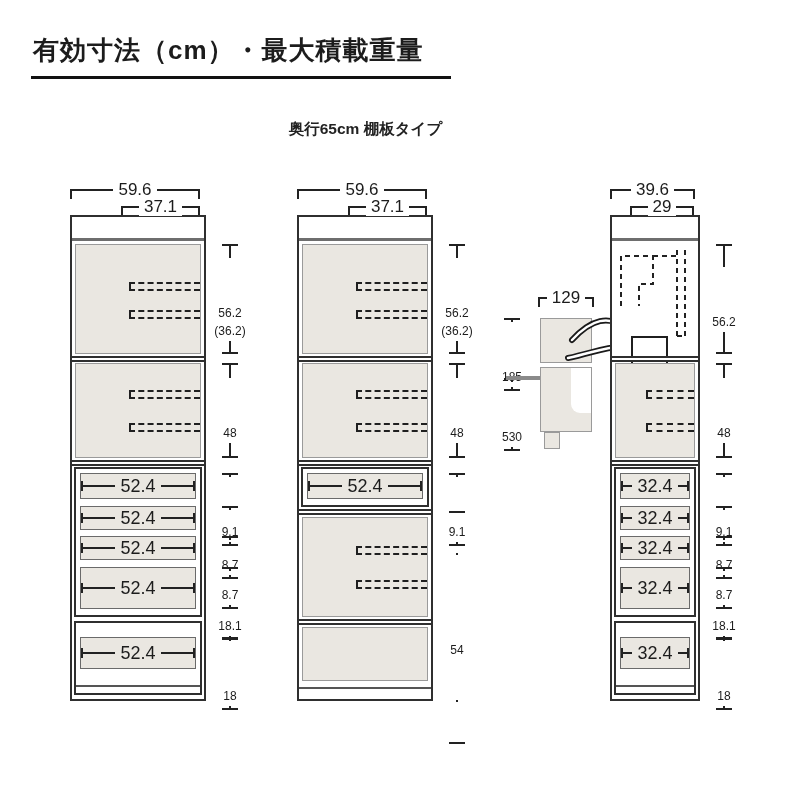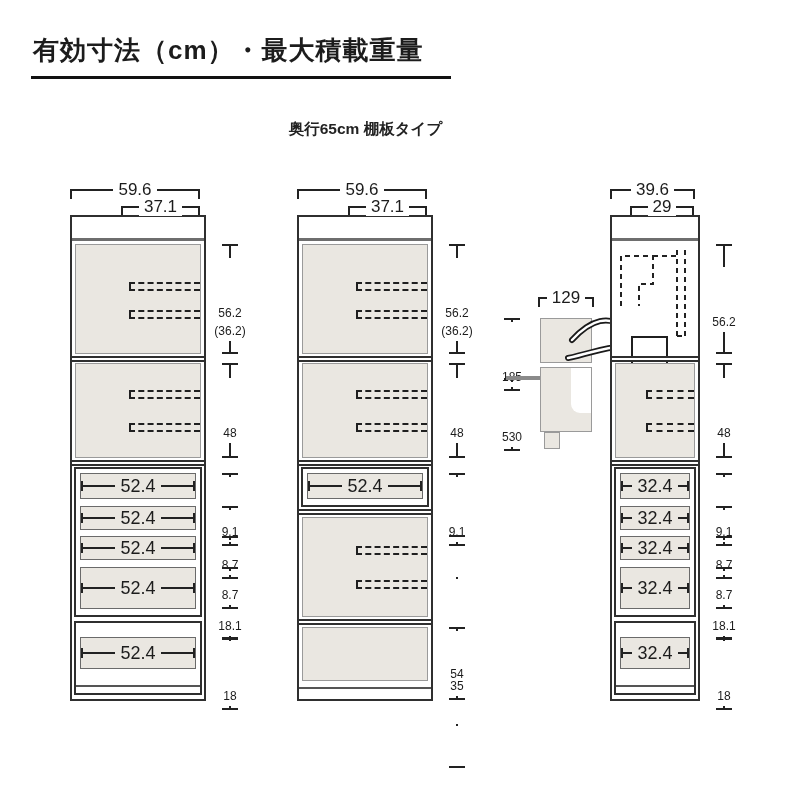--- a/index.html
+++ b/index.html
@@ -238,31 +238,24 @@
       <i class="vl"></i>
       <i class="vcap"></i>
   </div>
   <div class="vdim" style="left:433px;top:473px;height:26px;">
     <i class="vcap"></i>
       <i class="vl"></i>
       <div class="vnum">9.1</div>
       <i class="vl"></i>
       <i class="vcap"></i>
   </div>
-  <div class="vdim" style="left:433px;top:535px;height:100px;gap:40px;">
+  <div class="vdim" style="left:433px;top:511px;height:100px;gap:40px;">
     <i class="vcap"></i>
       <i class="vl"></i>
       <div class="vnum">54</div>
-      <i class="vl"></i>
-      <i class="vcap"></i>
-  </div>
-  <div class="vdim" style="left:433px;top:627px;height:54px;">
-    <i class="vcap"></i>
-      <i class="vl"></i>
-      <div class="vnum">35</div>
       <i class="vl"></i>
       <i class="vcap"></i>
   </div>
 
   <div class="hdim" style="left:538px;width:56px;top:289px;">
     <div class="hline"></div>
       <div class="hnum">129</div>
   </div>
   <div class="vdim" style="left:492px;top:318px;height:60px;width:40px;">
     <i class="vcap"></i>

